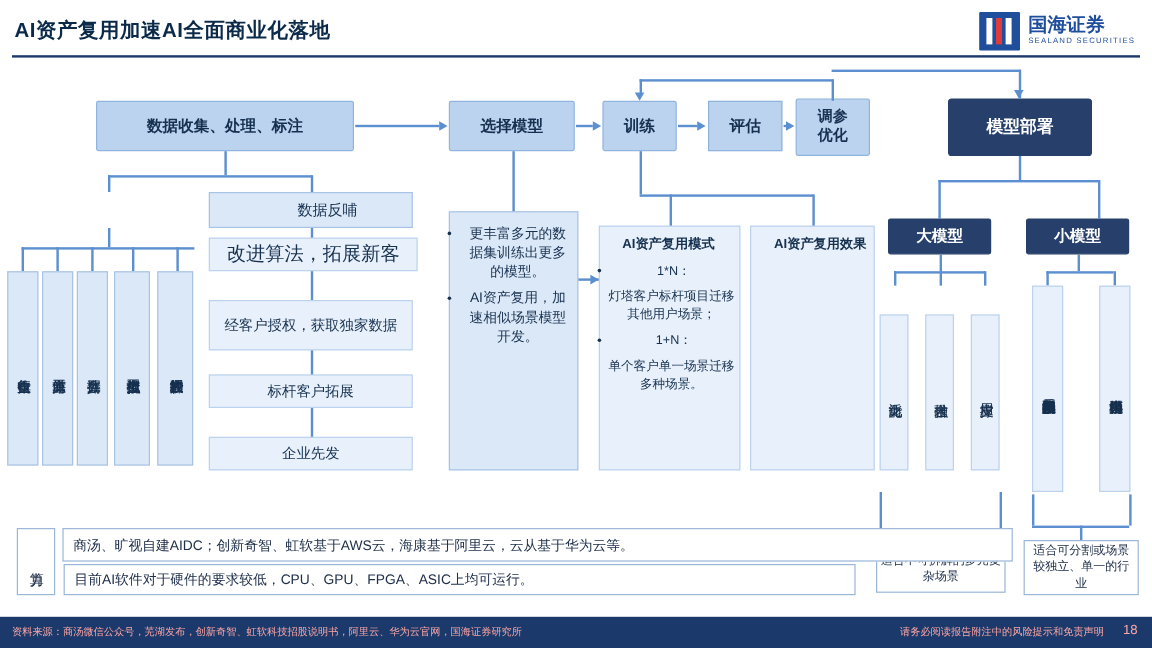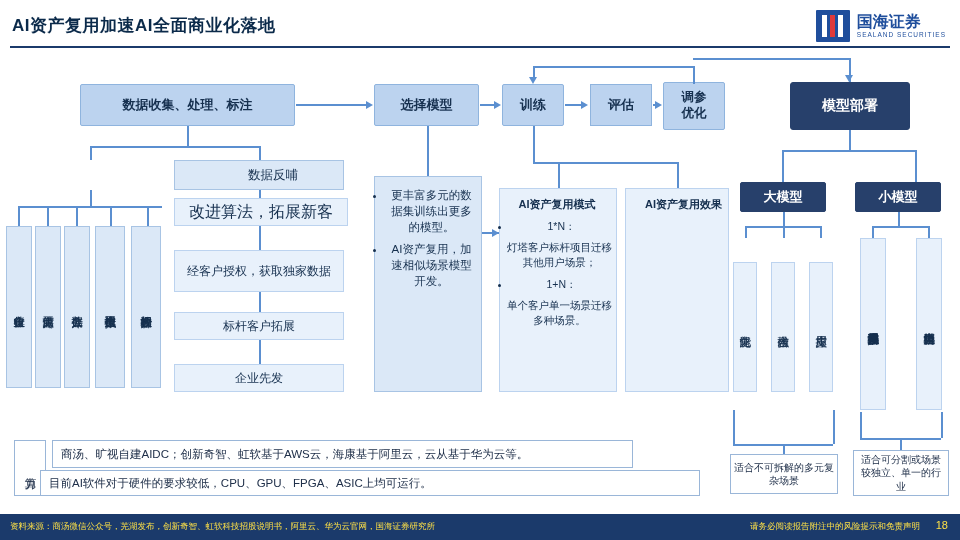--- a/index.html
+++ b/index.html
@@ -11,21 +11,21 @@
   .hdr-rule{position:absolute;left:10px;top:46px;width:940px;height:2px;background:#1b3a6b;}
   .logo-box{position:absolute;right:14px;top:10px;display:flex;align-items:center;gap:7px;}
   .logo-mark{width:34px;height:32px;background:#1f4e9c;position:relative;border-radius:1px;}
   .logo-mark:before{content:"";position:absolute;left:6px;top:5px;width:5px;height:22px;background:#fff;}
   .logo-mark:after{content:"";position:absolute;left:14px;top:5px;width:5px;height:22px;background:#e03a3a;}
   .logo-mark i{position:absolute;left:22px;top:5px;width:5px;height:22px;background:#fff;}
   .logo-txt-cn{font-size:16px;font-weight:bold;color:#1f4e9c;line-height:1.05;}
   .logo-txt-en{font-size:6.5px;color:#1f4e9c;letter-spacing:1px;}
 
   
-  .footer{position:absolute;left:0;bottom:0;width:960px;height:26px;background:#1b3a6b;color:#fde047;}
+  .footer{position:absolute;left:0;bottom:0;width:960px;height:26px;background:#1b3a6b;color:#fca5a5;}
   .footer .src{position:absolute;left:10px;top:7px;font-size:8.5px;}
   .footer .warn{position:absolute;right:40px;top:7px;font-size:8.5px;}
   .footer .pg{position:absolute;right:12px;top:5px;font-size:11px;}
 
   
   .bx{position:absolute;box-sizing:border-box;display:flex;align-items:center;justify-content:center;text-align:center;}
   .b-blue{background:#bcd3ef;border:1px solid #8fb4de;color:#16304f;}
   .b-lblue{background:#dbe8f7;border:1px solid #a8c4e4;color:#16304f;}
   .b-vlblue{background:#e8f1fb;border:1px solid #bcd3ef;color:#16304f;}
   .b-navy{background:#27406b;border:1px solid #27406b;color:#ffffff;}
@@ -226,24 +226,24 @@
   <div class="lnv" style="left:783px;top:444px;height:10px;"></div>
 
   <div class="lnv" style="left:860px;top:412px;height:26px;"></div>
   <div class="lnv" style="left:941px;top:412px;height:26px;"></div>
   <div class="lnh" style="left:860px;top:438px;width:81px;"></div>
   <div class="lnv" style="left:900px;top:438px;height:12px;"></div>
 
   <div class="bx b-plain" style="left:14px;top:440px;width:32px;height:56px;font-size:12px;">
     <span style="writing-mode:vertical-rl;text-orientation:upright;">算力</span>
   </div>
-  <div class="bx b-plain" style="left:52px;top:440px;width:581px;height:28px;font-size:11.5px;justify-content:flex-start;padding-left:8px;">
+  <div class="bx b-plain" style="left:52px;top:440px;width:792px;height:28px;font-size:11.5px;justify-content:flex-start;padding-left:8px;">
     <span>商汤、旷视自建AIDC；创新奇智、虹软基于AWS云，海康基于阿里云，云从基于华为云等。</span>
   </div>
-  <div class="bx b-plain" style="left:40px;top:470px;width:660px;height:26px;font-size:11.5px;justify-content:flex-start;padding-left:8px;text-align:center;">
+  <div class="bx b-plain" style="left:53px;top:470px;width:660px;height:26px;font-size:11.5px;justify-content:flex-start;padding-left:8px;text-align:center;">
     <span>目前AI软件对于硬件的要求较低，CPU、GPU、FPGA、ASIC上均可运行。</span>
   </div>
 
   <div class="footer">
     <div class="src">资料来源：商汤微信公众号，芜湖发布，创新奇智、虹软科技招股说明书，阿里云、华为云官网，国海证券研究所</div>
     <div class="warn">请务必阅读报告附注中的风险提示和免责声明</div>
     <div class="pg">18</div>
   </div>
 
 </div>

